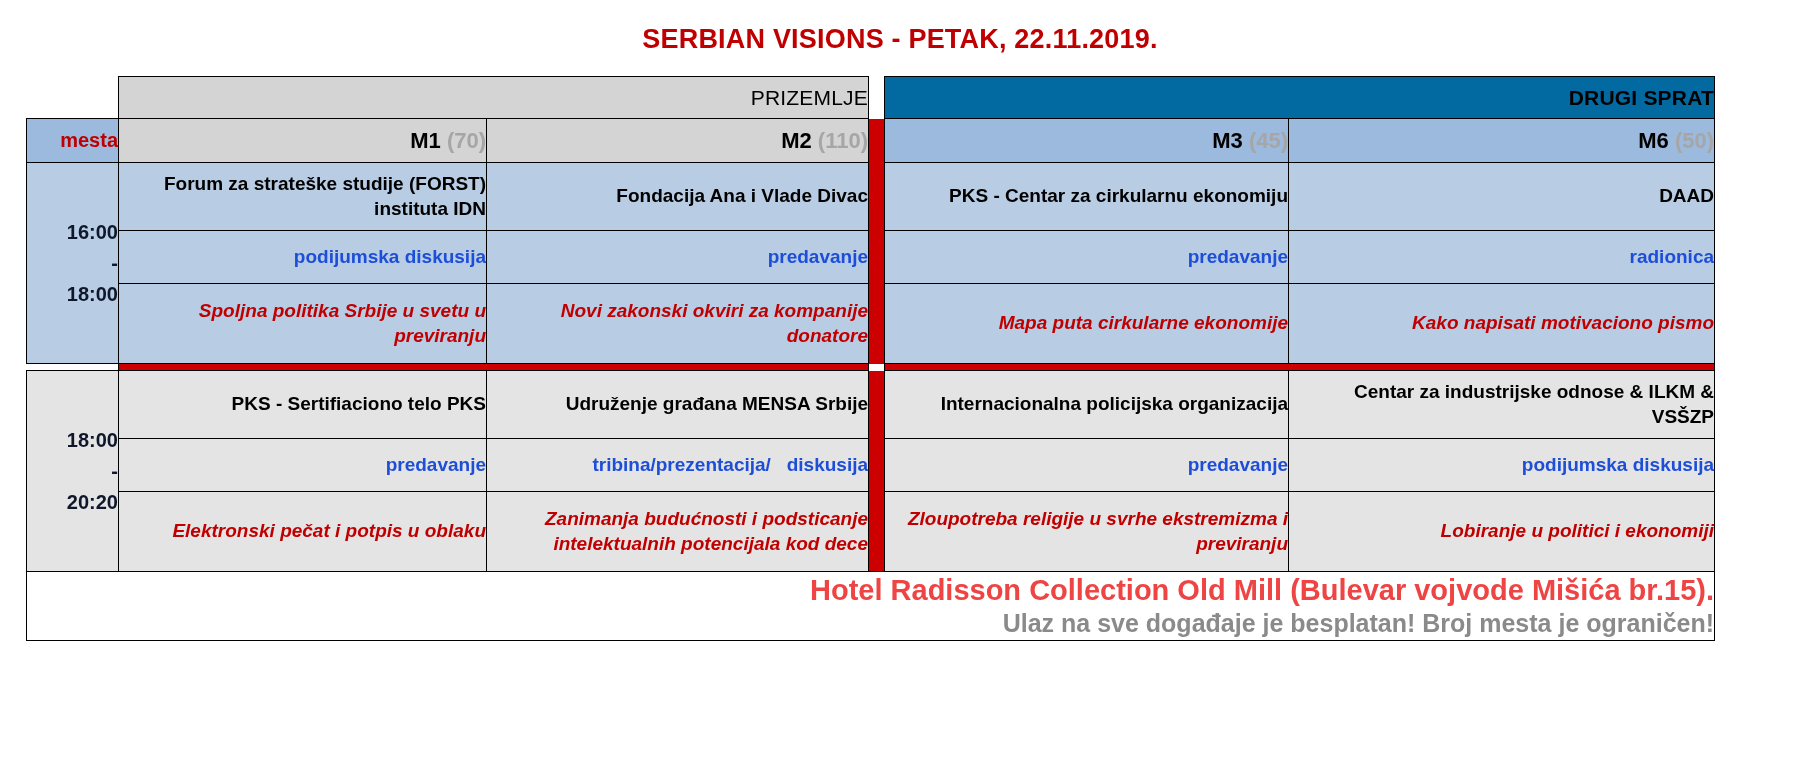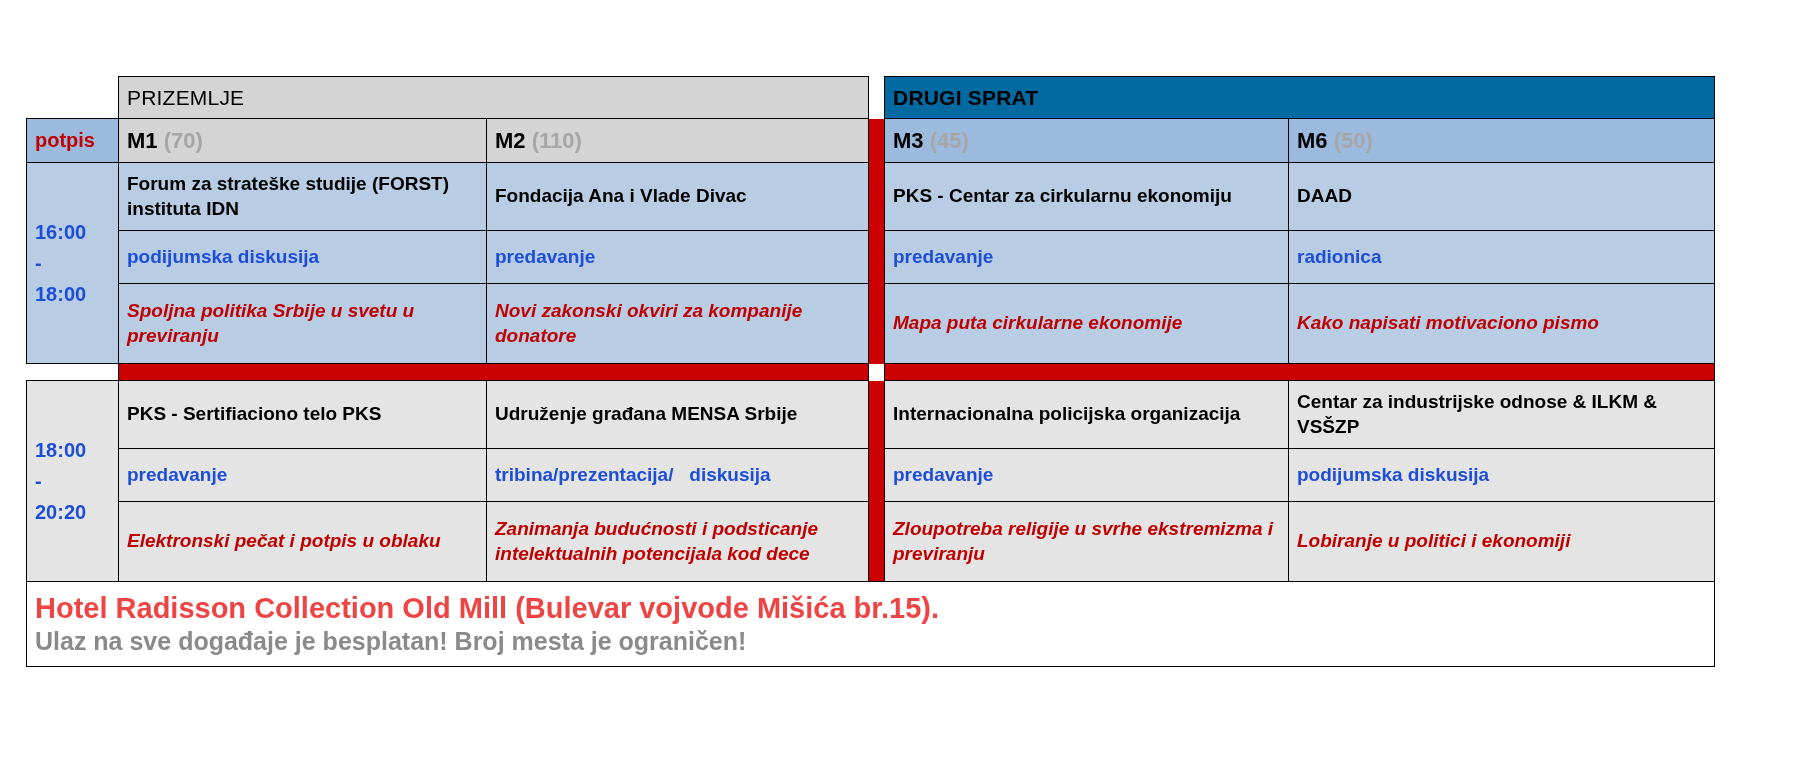--- a/index.html
+++ b/index.html
@@ -47,23 +47,23 @@
     width: 1688px;
   }
 
   table.sched {
     border-collapse: collapse;
     table-layout: fixed;
     width: 1688px;
   }
   table.sched td {
     border: 1.5px solid #000000;
-    padding: 8px;
+    padding: 0;
     vertical-align: middle;
-    text-align: left;
+    text-align: right;
     box-sizing: border-box;
   }
 
   
   col.c-time   { width: 92px; }
   col.c-m1     { width: 368px; }
   col.c-m2     { width: 382px; }
   col.c-gap    { width: 16px; }
   col.c-m3     { width: 404px; }
   col.c-m6     { width: 426px; }
@@ -116,21 +116,21 @@
   }
   .redsep-blank {
     background: #ffffff;
     border: none !important;
   }
 
   
   .time-cell {
     font-size: 20px;
     font-weight: bold;
-    color: #1d4ed8;
+    color: #0f172a;
     line-height: 1.55;
   }
   .time-cell.blue { background: #b8cce4; }
   .time-cell.grey { background: #e4e4e4; }
 
   
   .org {
     font-size: 19px;
     font-weight: bold;
     color: #000000;
@@ -192,20 +192,23 @@
     font-weight: bold;
     color: #8a8a8a;
     line-height: 1.25;
   }
 </style>
 </head>
 <body>
 
 <div class="page">
 
+  <div class="title-bar">
+    <span class="title-text">SERBIAN VISIONS - PETAK, 22.11.2019.</span>
+  </div>
 
   <div class="table-wrap">
     <table class="sched">
       <colgroup>
         <col class="c-time">
         <col class="c-m1">
         <col class="c-m2">
         <col class="c-gap">
         <col class="c-m3">
         <col class="c-m6">
@@ -213,21 +216,21 @@
       <tbody>
 
         <tr>
           <td class="blank-top"></td>
           <td class="floor-head floor-ground" colspan="2">PRIZEMLJE</td>
           <td class="redsep-blank"></td>
           <td class="floor-head floor-second" colspan="2">DRUGI SPRAT</td>
         </tr>
 
         <tr>
-          <td class="vreme-head">potpis</td>
+          <td class="vreme-head">mesta</td>
           <td class="room-head ground">
             <span>M1</span>
             <span class="cap">(70)</span>
           </td>
           <td class="room-head ground">
             <span>M2</span>
             <span class="cap">(110)</span>
           </td>
           <td class="redsep"></td>
           <td class="room-head second">

